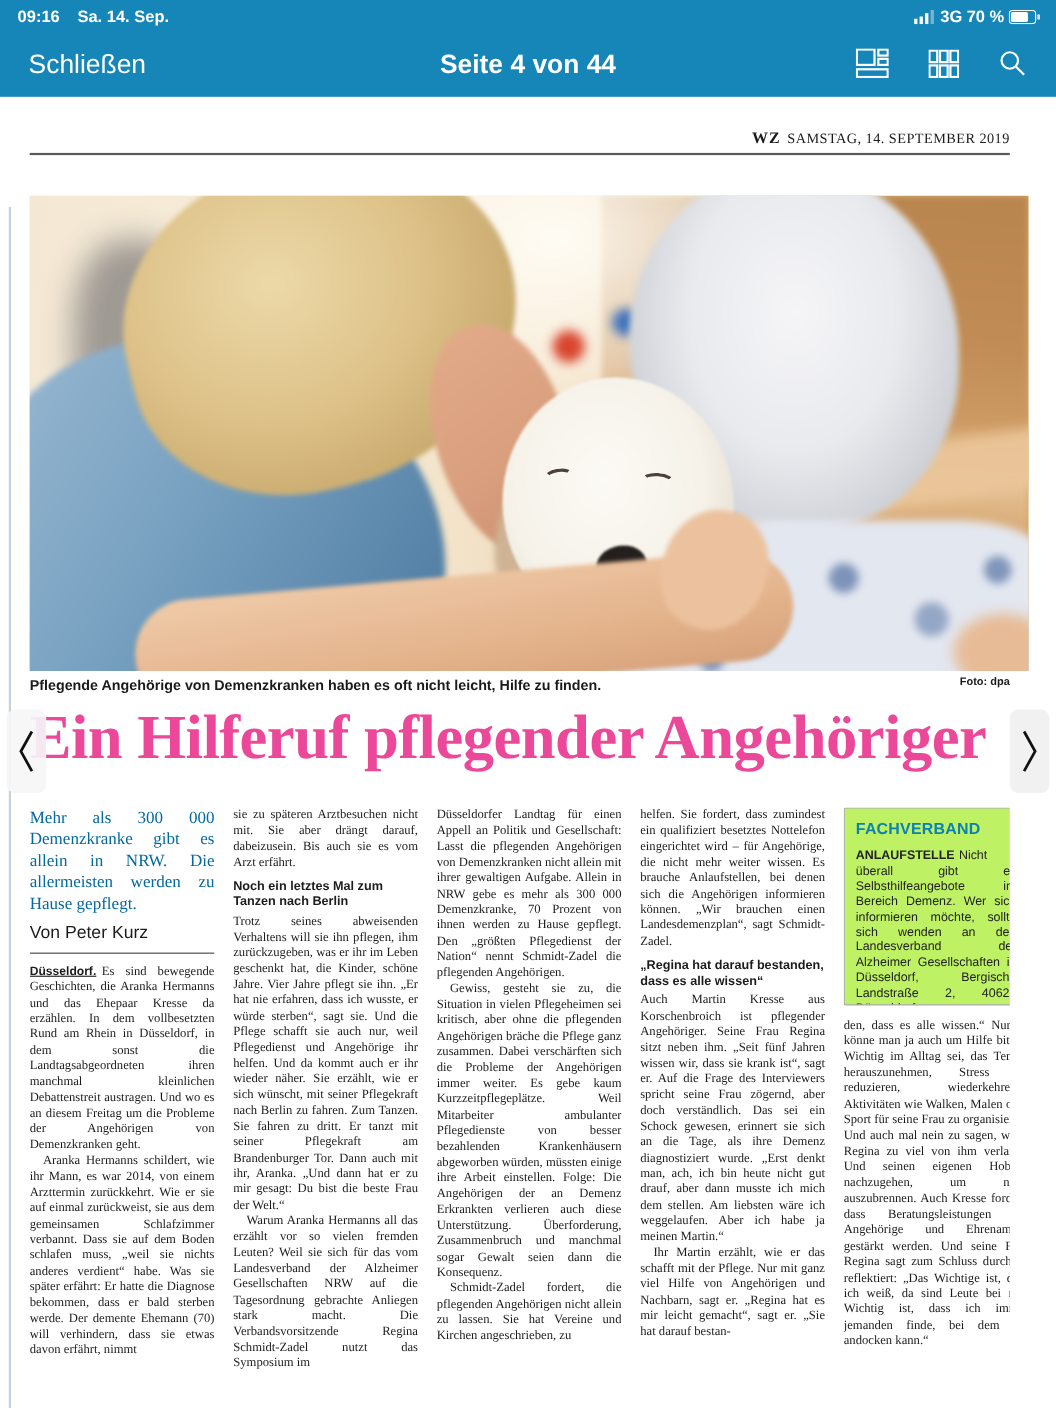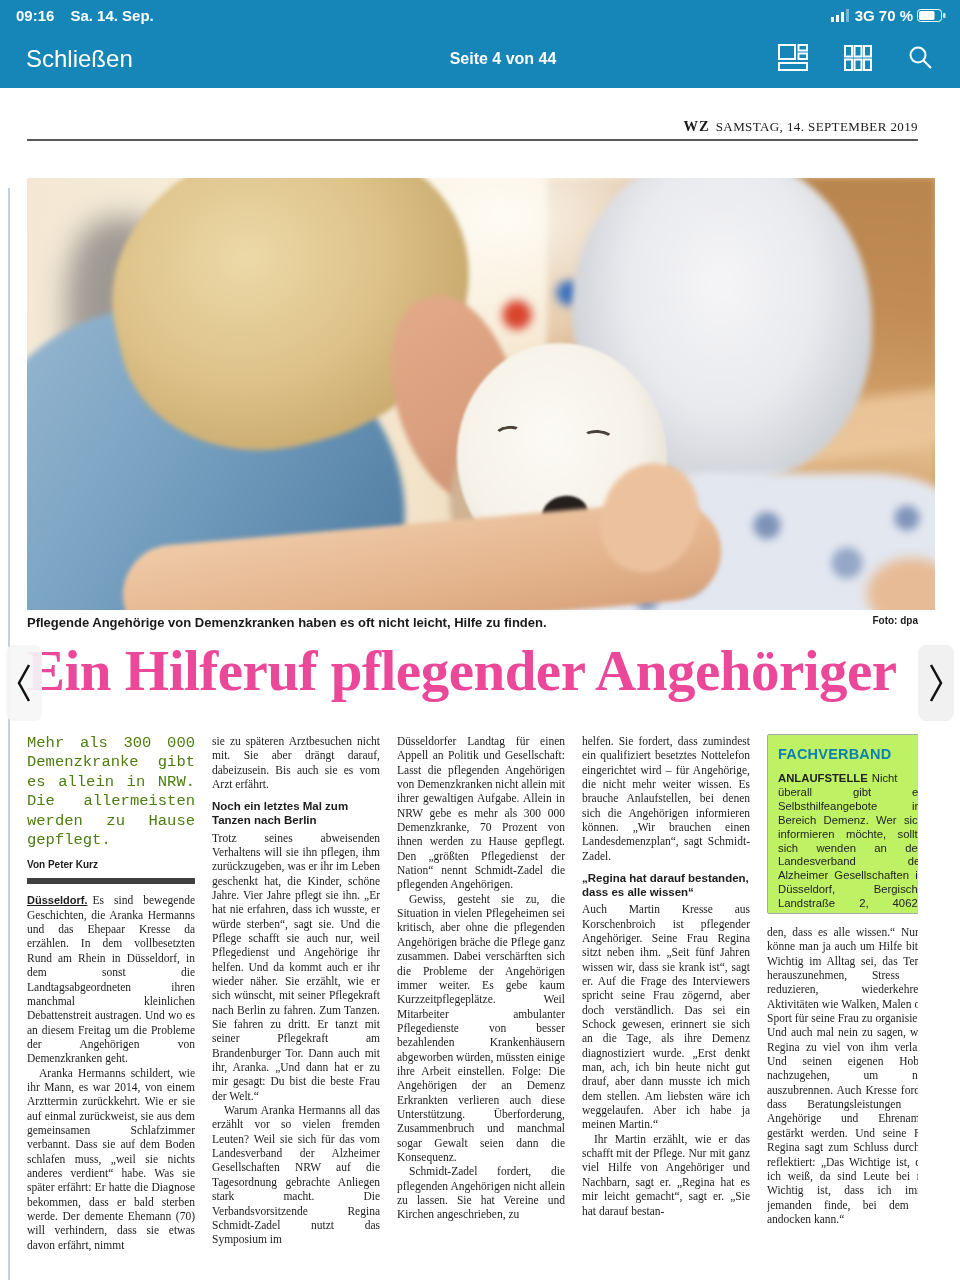--- a/index.html
+++ b/index.html
@@ -14,21 +14,21 @@
   
   .statusbar{height:30px;background:var(--app_blue);color:#fff;display:flex;align-items:center;
     justify-content:space-between;padding:0 14px 0 16px;font-size:15px;font-weight:700;}
   .sb-left{display:flex;gap:16px;align-items:flex-start;}
   .sb-right{display:flex;gap:4px;align-items:center;font-weight:700;}
 
   
   .navbar{position:relative;height:58px;background:var(--app_blue);color:#fff;
     display:flex;align-items:center;padding:0 26px;}
   .close-btn{background:none;border:none;color:#fff;font-size:24px;font-family:"Liberation Sans",sans-serif;cursor:pointer;}
-  .page-ind{position:absolute;left:50%;transform:translateX(-50%);font-size:16px;font-weight:700;margin-left:23px;}
+  .page-ind{position:absolute;left:50%;transform:translateX(-50%);font-size:24px;font-weight:700;}
   .nav-icons{margin-left:auto;display:flex;gap:36px;align-items:center;}
   .icon-btn{background:none;border:none;cursor:pointer;padding:0;display:block;}
 
   
   .content{position:relative;height:1192px;background:#fff;color:#1c1c1c;}
   .edge-line{position:absolute;left:8px;top:70px;bottom:0;width:1.5px;background:#c7d1da;}
   .page{position:relative;padding:0 42px 0 27px;}
 
   .masthead{margin-top:30px;text-align:right;font-family:"Liberation Serif",serif;
     font-size:13px;color:#1a1a1a;letter-spacing:.4px;}
@@ -87,24 +87,24 @@
   
   .caption-row{display:flex;justify-content:space-between;margin-top:5px;
     font-size:13px;font-weight:700;color:#1a1a1a;}
   .caption-row .credit{font-size:10px;}
   .headline{margin-top:8px;font-family:"Liberation Serif",serif;font-weight:700;
     font-size:57px;line-height:66px;letter-spacing:-.5px;color:#ec4899;white-space:nowrap;}
 
   
   .cols{margin-top:30px;display:flex;gap:17px;height:522px;overflow:hidden;}
   .col{width:168px;flex:0 0 168px;overflow:hidden;height:522px;}
-  .lead{font-family:Liberation Mono, monospace;font-size:15.5px;line-height:19.4px;
-    text-align:justify;color:#4d7c0f;}
-  .byline{margin-top:9px;font-size:10px;font-weight:700;padding-bottom:8px;
-    border-bottom:6px solid #404040;margin-bottom:9px;}
+  .lead{font-family:Liberation Serif, serif;font-size:15.5px;line-height:19.4px;
+    text-align:justify;color:#0369a1;}
+  .byline{margin-top:9px;font-size:16px;font-weight:400;padding-bottom:8px;
+    border-bottom:1px solid #404040;margin-bottom:9px;}
   .body-p{font-family:"Liberation Serif",serif;font-size:11.5px;line-height:14.35px;
     text-align:justify;hyphens:auto;color:#1c1c1c;}
   .ind{text-indent:12px;}
   .dateline{font-family:"Liberation Sans",sans-serif;font-weight:700;font-size:11px;margin-right:5px;text-decoration:underline;}
   .subhead{font-size:11.5px;font-weight:700;line-height:13.6px;margin:9px 0 3px;text-align:left;}
 
   
   .infobox{border:1px solid #a9a9a9;border-radius:2px;height:180px;overflow:hidden;
     padding:11px 10px 8px;margin-bottom:11px;background:#bef264;}
   .infobox-title{color:var(--brand_blue);font-size:14.5px;font-weight:700;margin-bottom:10px;letter-spacing:.2px;}
@@ -239,21 +239,21 @@
         <div class="col">
           <p class="body-p">Düsseldorfer Landtag für einen Appell an Politik und Gesellschaft: Lasst die pflegenden Angehörigen von Demenzkranken nicht allein mit ihrer gewaltigen Aufgabe. Allein in NRW gebe es mehr als 300 000 Demenzkranke, 70 Prozent von ihnen werden zu Hause gepflegt. Den „größten Pflegedienst der Nation“ nennt Schmidt-Zadel die pflegenden Angehörigen.</p>
           <p class="body-p ind">Gewiss, gesteht sie zu, die Situation in vielen Pflegeheimen sei kritisch, aber ohne die pflegenden Angehörigen bräche die Pflege ganz zusammen. Dabei verschärften sich die Probleme der Angehörigen immer weiter. Es gebe kaum Kurzzeitpflegeplätze. Weil Mitarbeiter ambulanter Pflegedienste von besser bezahlenden Krankenhäusern abgeworben würden, müssten einige ihre Arbeit einstellen. Folge: Die Angehörigen der an Demenz Erkrankten verlieren auch diese Unterstützung. Überforderung, Zusammenbruch und manchmal sogar Gewalt seien dann die Konsequenz.</p>
           <p class="body-p ind">Schmidt-Zadel fordert, die pflegenden Angehörigen nicht allein zu lassen. Sie hat Vereine und Kirchen angeschrieben, zu</p>
         </div>
 
         <div class="col">
           <p class="body-p">helfen. Sie fordert, dass zumindest ein qualifiziert besetztes Nottelefon eingerichtet wird – für Angehörige, die nicht mehr weiter wissen. Es brauche Anlaufstellen, bei denen sich die Angehörigen informieren können. „Wir brauchen einen Landesdemenzplan“, sagt Schmidt-Zadel.</p>
           <h3 class="subhead">„Regina hat darauf bestanden, dass es alle wissen“</h3>
           <p class="body-p">Auch Martin Kresse aus Korschenbroich ist pflegender Angehöriger. Seine Frau Regina sitzt neben ihm. „Seit fünf Jahren wissen wir, dass sie krank ist“, sagt er. Auf die Frage des Interviewers spricht seine Frau zögernd, aber doch verständlich. Das sei ein Schock gewesen, erinnert sie sich an die Tage, als ihre Demenz diagnostiziert wurde. „Erst denkt man, ach, ich bin heute nicht gut drauf, aber dann musste ich mich dem stellen. Am liebsten wäre ich weggelaufen. Aber ich habe ja meinen Martin.“</p>
-          <p class="body-p ind">Ihr Martin erzählt, wie er das schafft mit der Pflege. Nur mit ganz viel Hilfe von Angehöriger und Nachbarn, sagt er. „Regina hat es mir leicht gemacht“, sagt er. „Sie hat darauf bestan-</p>
+          <p class="body-p ind">Ihr Martin erzählt, wie er das schafft mit der Pflege. Nur mit ganz viel Hilfe von Angehörigen und Nachbarn, sagt er. „Regina hat es mir leicht gemacht“, sagt er. „Sie hat darauf bestan-</p>
         </div>
 
         <div class="col">
           <div class="infobox">
             <div class="infobox-title">FACHVERBAND</div>
             <p class="infobox-body"><span class="infobox-lead">ANLAUFSTELLE</span><span>Nicht überall gibt es Selbsthilfeangebote im Bereich Demenz. Wer sich informieren möchte, sollte sich wenden an den Landesverband der Alzheimer Gesellschaften in Düsseldorf, Bergische Landstraße 2, 40629 Düsseldorf.</span></p>
 
           </div>
           <p class="body-p">den, dass es alle wissen.“ Nur so könne man ja auch um Hilfe bitten. Wichtig im Alltag sei, das Tempo herauszunehmen, Stress zu reduzieren, wiederkehrende Aktivitäten wie Walken, Malen oder Sport für seine Frau zu organisieren. Und auch mal nein zu sagen, wenn Regina zu viel von ihm verlangt. Und seinen eigenen Hobbys nachzugehen, um nicht auszubrennen. Auch Kresse fordert, dass Beratungsleistungen für Angehörige und Ehrenamtler gestärkt werden. Und seine Frau Regina sagt zum Schluss durchaus reflektiert: „Das Wichtige ist, dass ich weiß, da sind Leute bei mir. Wichtig ist, dass ich immer jemanden finde, bei dem ich andocken kann.“</p>
         </div>

